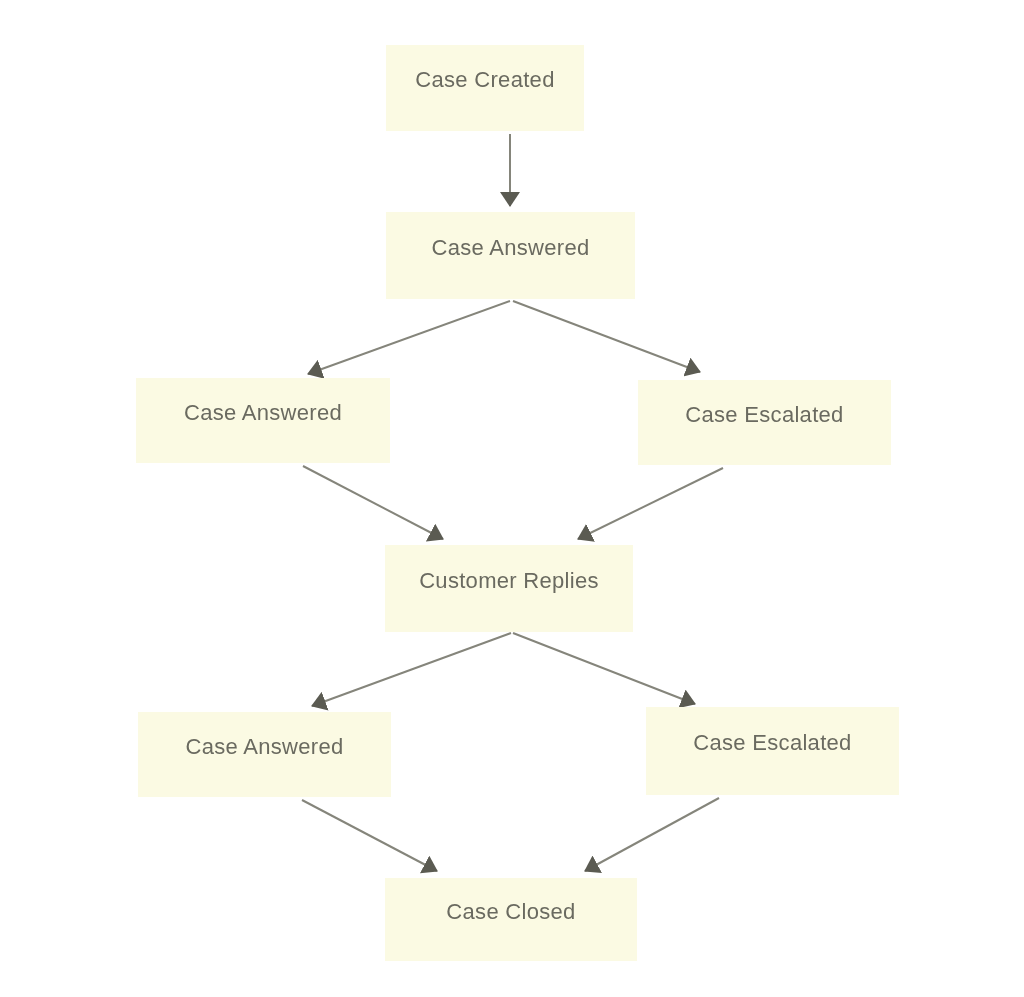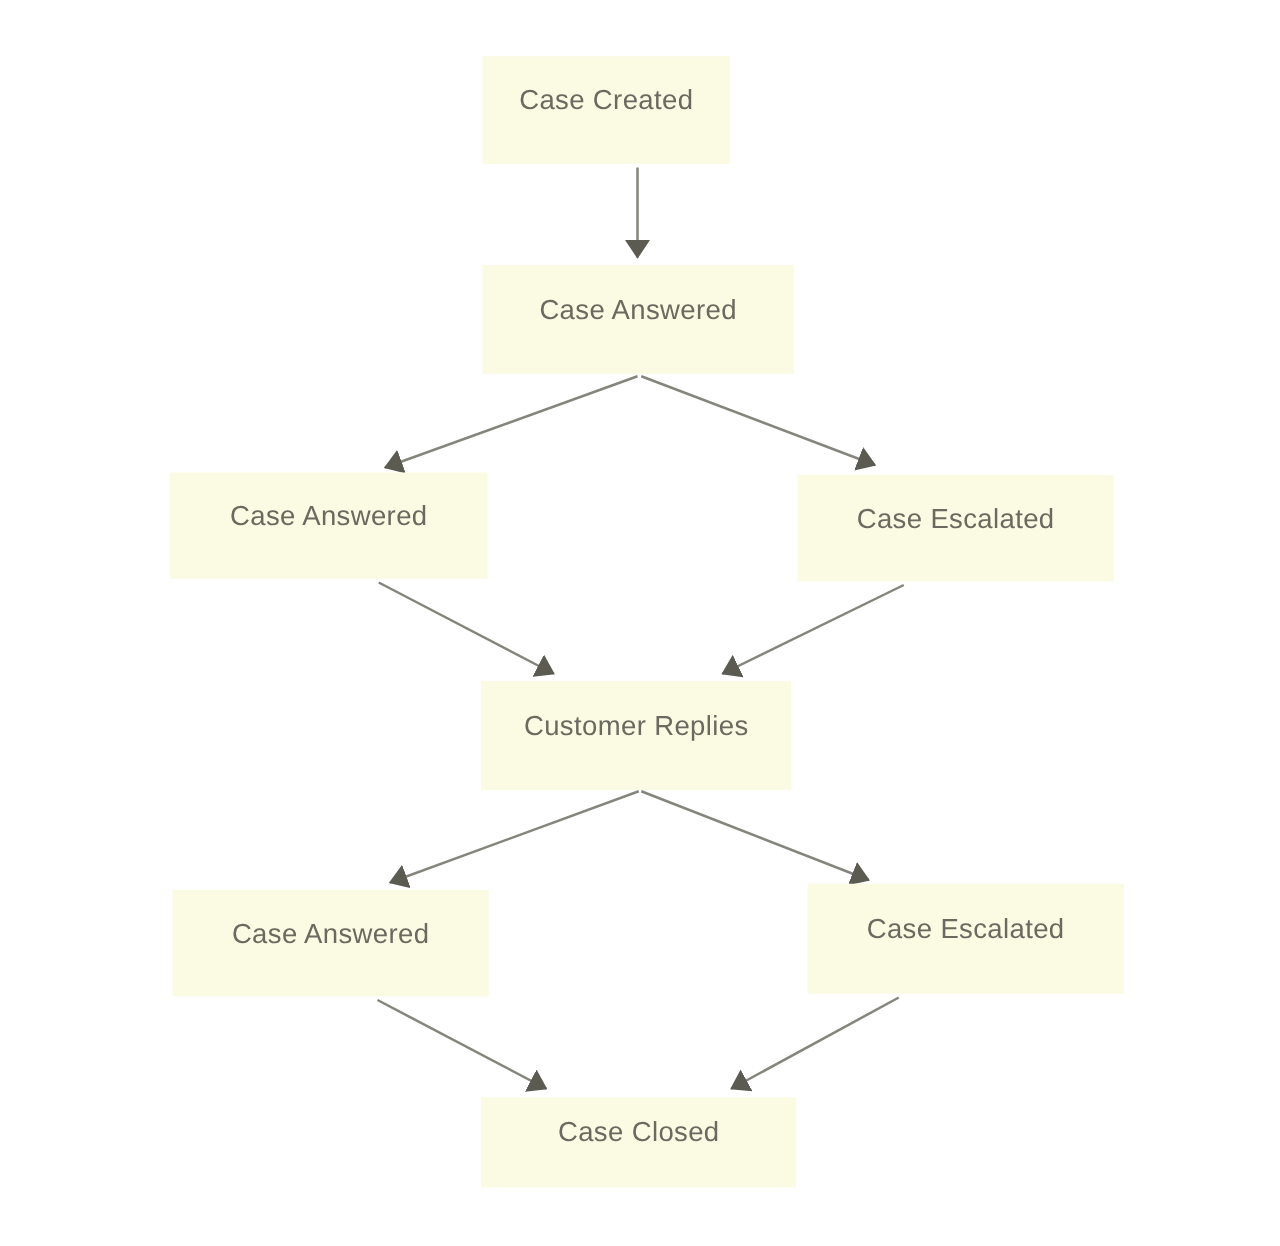--- a/index.html
+++ b/index.html
@@ -46,21 +46,21 @@
     white-space: nowrap;
   }
   
   #n-case-created    { left: 386px; top: 45px;  width: 198px; height: 86px; }
   #n-case-assigned   { left: 386px; top: 212px; width: 249px; height: 87px; }
   #n-case-answered-1 { left: 136px; top: 378px; width: 254px; height: 85px; }
   #n-case-escalated-1{ left: 638px; top: 380px; width: 253px; height: 85px; }
   #n-customer-replies{ left: 385px; top: 545px; width: 248px; height: 87px; }
   #n-case-answered-2 { left: 138px; top: 712px; width: 253px; height: 85px; }
   #n-case-escalated-2{ left: 646px; top: 707px; width: 253px; height: 88px; }
-  #n-case-closed     { left: 385px; top: 878px; width: 252px; height: 72px; }
+  #n-case-closed     { left: 385px; top: 878px; width: 252px; height: 83px; }
 </style>
 </head>
 <body>
 
 <div class="canvas">
 
   <svg class="arrows" viewBox="0 0 1024 997" xmlns="http://www.w3.org/2000/svg">
     <defs>
       <marker id="arrowhead" viewBox="0 0 7.5 10" markerWidth="7.5" markerHeight="10" refX="7" refY="5" orient="auto">
         <path class="arrowhead-shape" d="M0,0 L7.5,5 L0,10 Z"></path>

